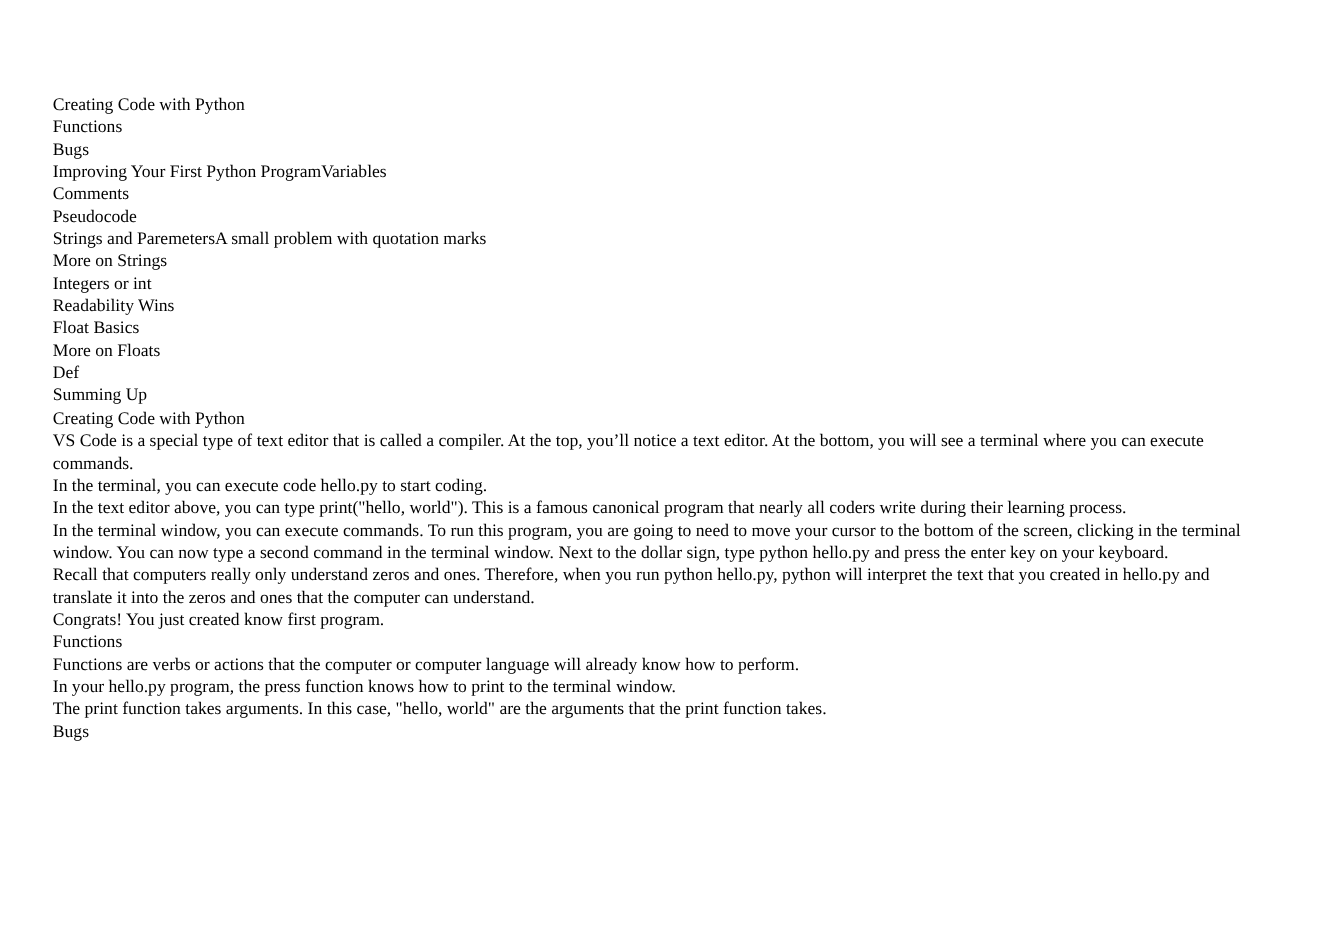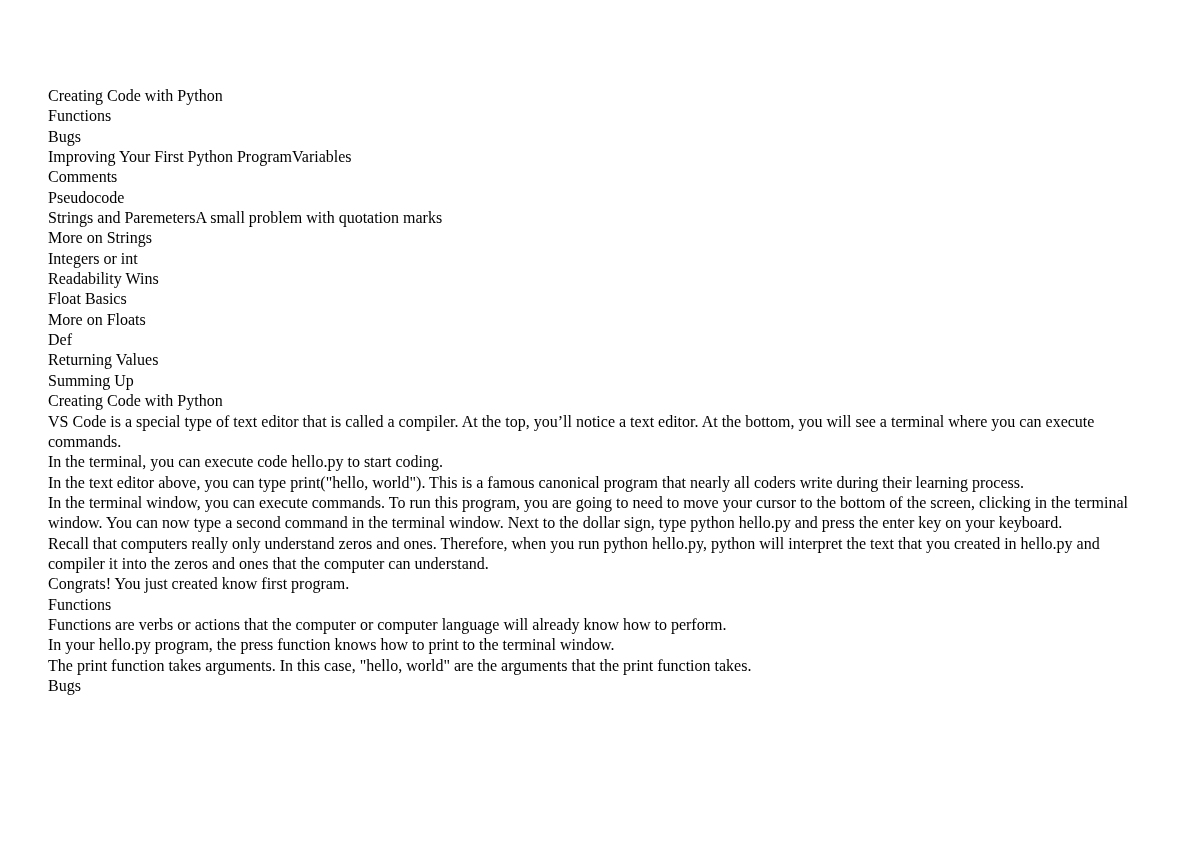--- a/index.html
+++ b/index.html
@@ -64,31 +64,30 @@
       <div class="doc-line toc-entry">Improving Your First Python ProgramVariables</div>
       <div class="doc-line toc-entry">Comments</div>
       <div class="doc-line toc-entry">Pseudocode</div>
       <div class="doc-line toc-entry">Strings and ParemetersA small problem with quotation marks</div>
       <div class="doc-line toc-entry">More on Strings</div>
       <div class="doc-line toc-entry">Integers or int</div>
       <div class="doc-line toc-entry">Readability Wins</div>
       <div class="doc-line toc-entry">Float Basics</div>
       <div class="doc-line toc-entry">More on Floats</div>
       <div class="doc-line toc-entry">Def</div>
-      <div class="doc-line toc-entry">Returning Values</div>
       <div class="doc-line toc-entry">Summing Up</div>
     </div>
 
     <div>
       <div class="doc-line section-heading">Creating Code with Python</div>
       <div class="doc-line paragraph-line">VS Code is a special type of text editor that is called a compiler. At the top, you’ll notice a text editor. At the bottom, you will see a terminal where you can execute commands.</div>
       <div class="doc-line paragraph-line">In the terminal, you can execute code hello.py to start coding.</div>
       <div class="doc-line paragraph-line">In the text editor above, you can type print("hello, world"). This is a famous canonical program that nearly all coders write during their learning process.</div>
       <div class="doc-line paragraph-line">In the terminal window, you can execute commands. To run this program, you are going to need to move your cursor to the bottom of the screen, clicking in the terminal window. You can now type a second command in the terminal window. Next to the dollar sign, type python hello.py and press the enter key on your keyboard.</div>
-      <div class="doc-line paragraph-line">Recall that computers really only understand zeros and ones. Therefore, when you run python hello.py, python will interpret the text that you created in hello.py and compiler it into the zeros and ones that the computer can understand.</div>
+      <div class="doc-line paragraph-line">Recall that computers really only understand zeros and ones. Therefore, when you run python hello.py, python will interpret the text that you created in hello.py and translate it into the zeros and ones that the computer can understand.</div>
       <div class="doc-line paragraph-line">Congrats! You just created know first program.</div>
       <div class="doc-line section-heading">Functions</div>
       <div class="doc-line paragraph-line">Functions are verbs or actions that the computer or computer language will already know how to perform.</div>
       <div class="doc-line paragraph-line">In your hello.py program, the press function knows how to print to the terminal window.</div>
       <div class="doc-line paragraph-line">The print function takes arguments. In this case, "hello, world" are the arguments that the print function takes.</div>
       <div class="doc-line section-heading">Bugs</div>
     </div>
 
   </div>
 </div>

